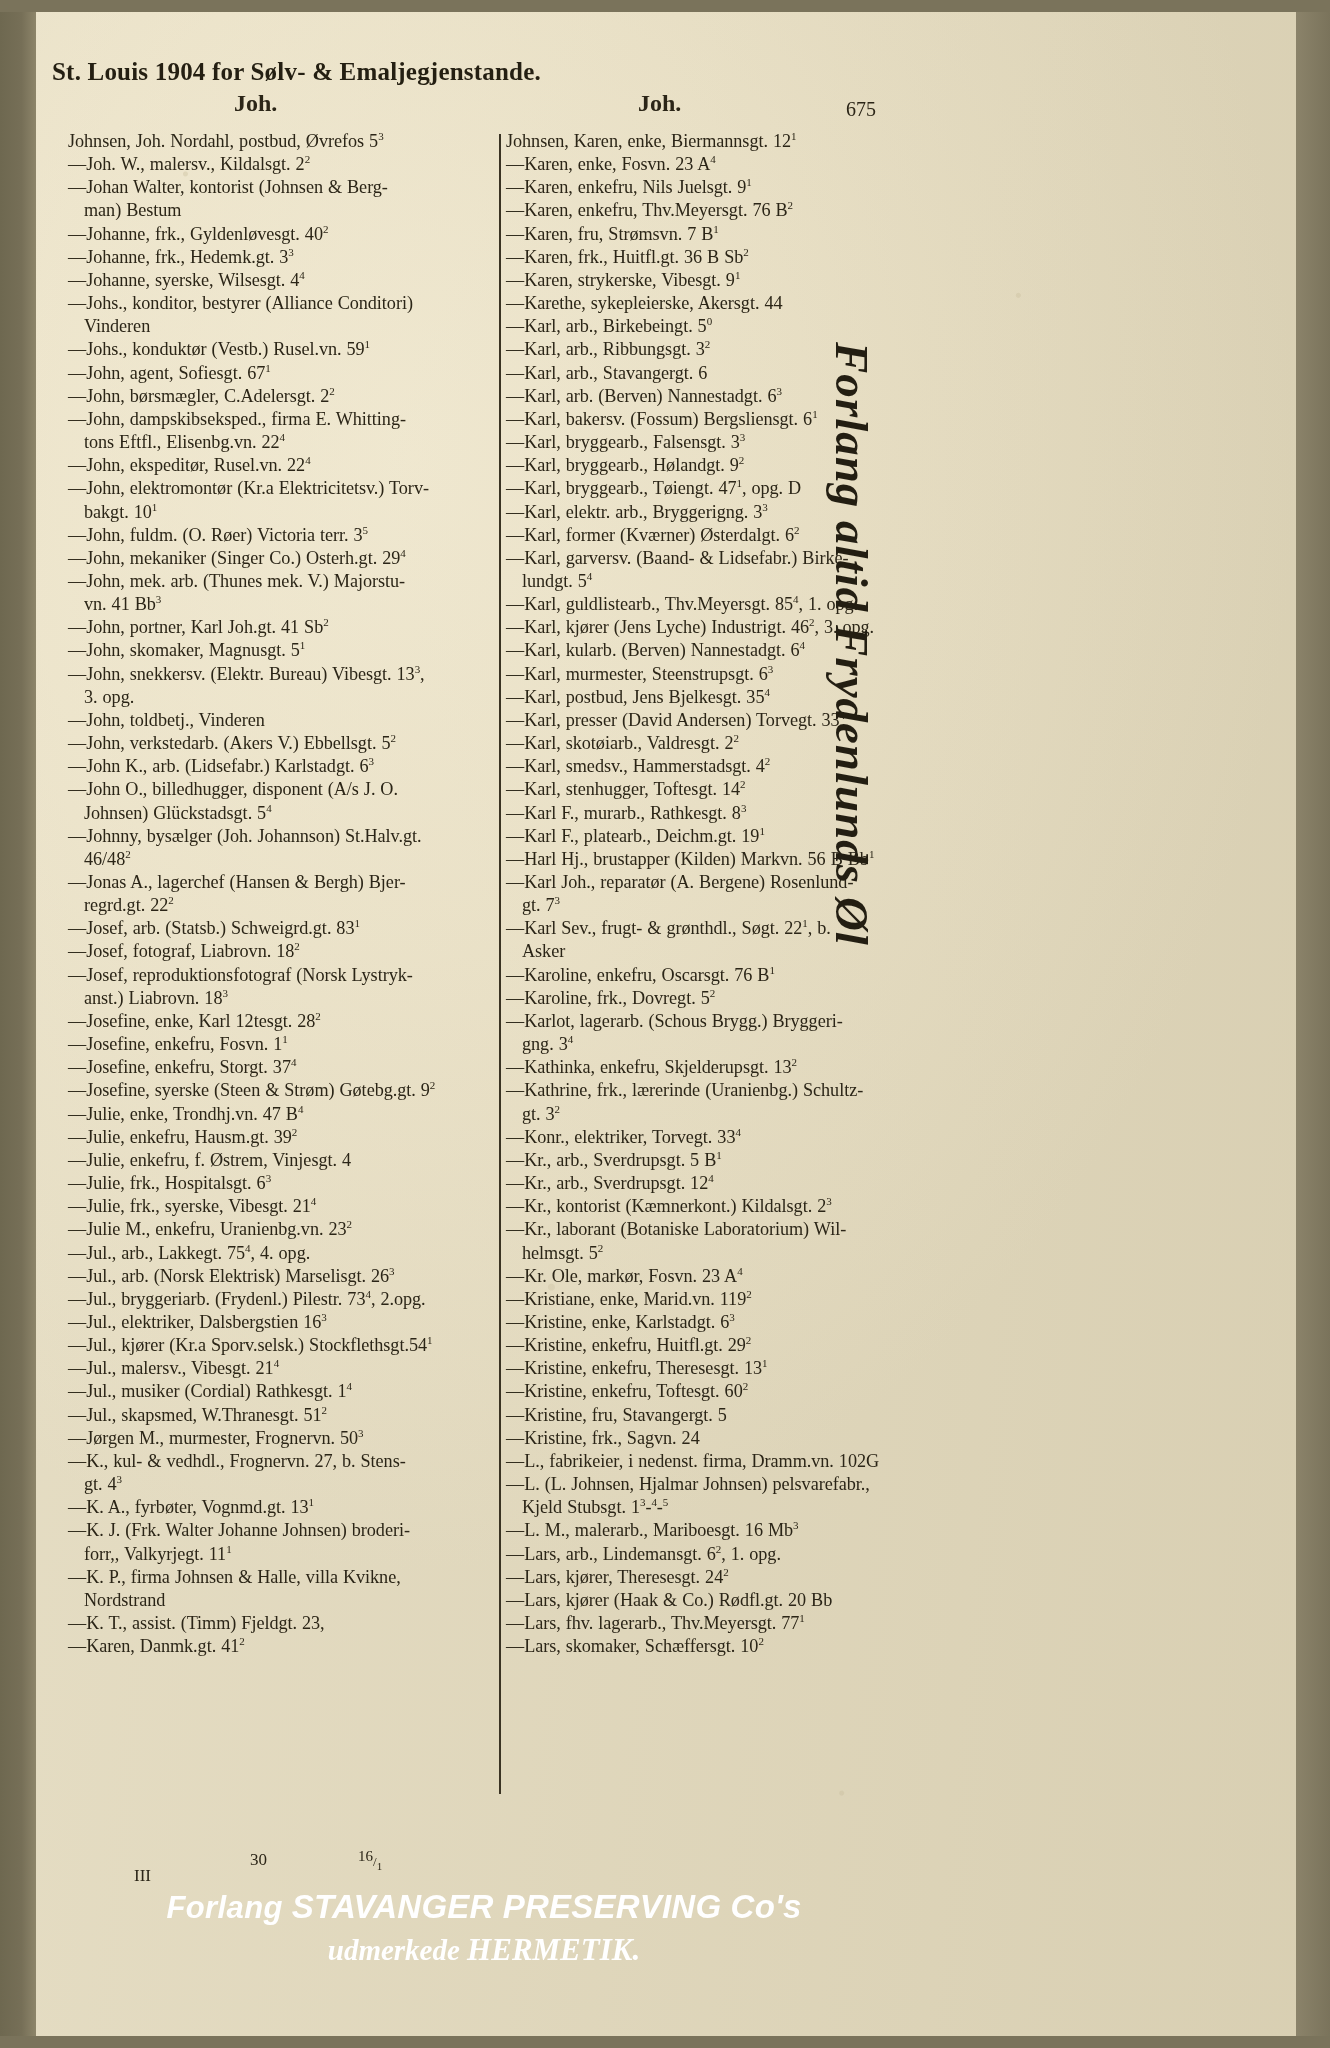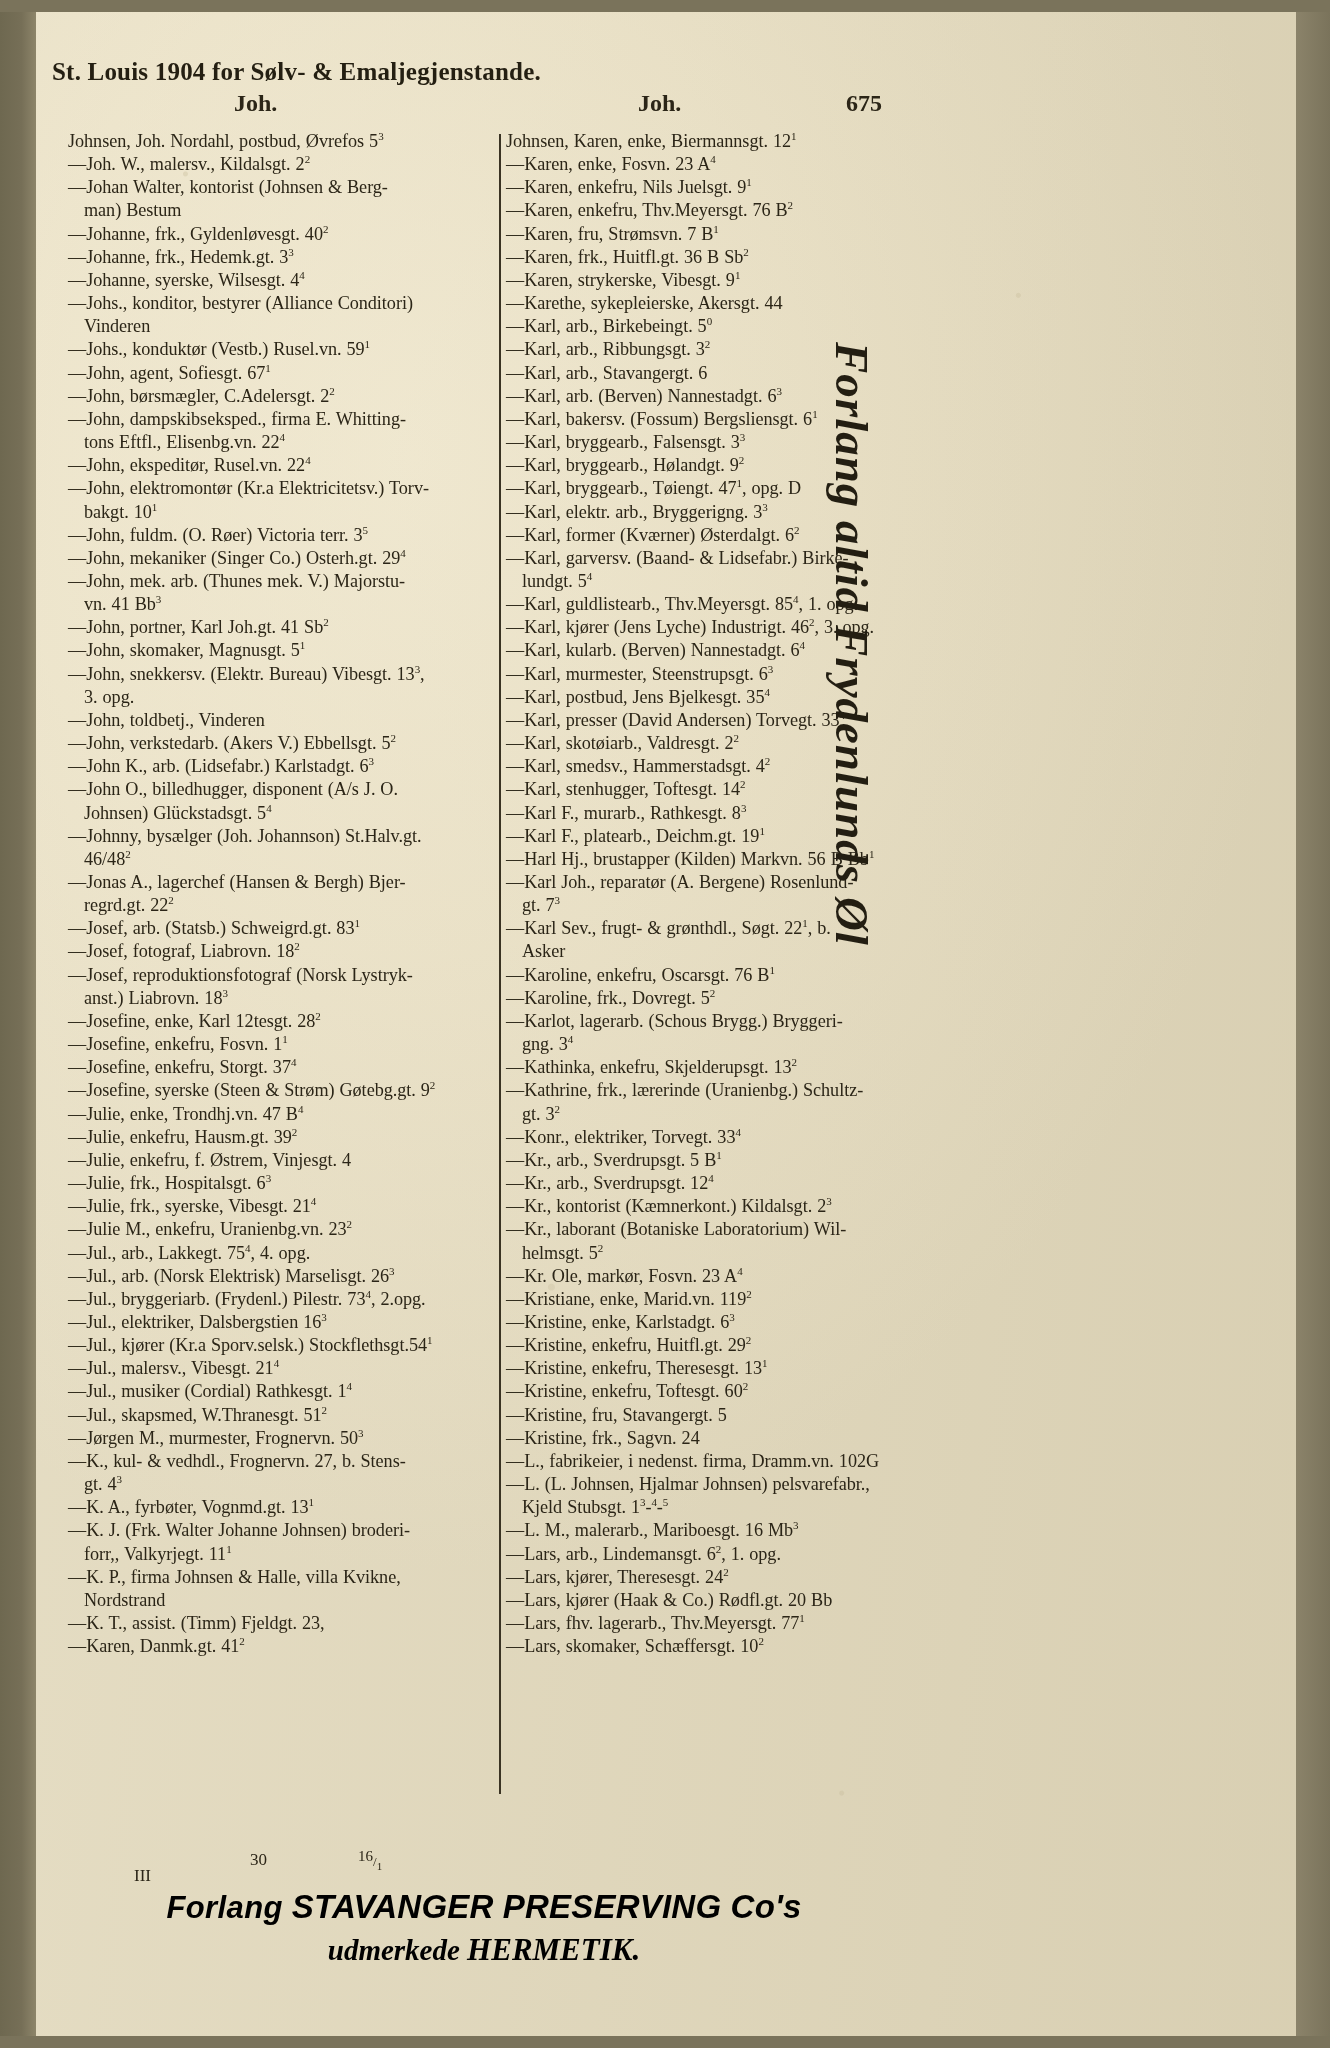--- a/index.html
+++ b/index.html
@@ -84,22 +84,22 @@
   }
   .folio-left {
     position: absolute; left: 200px; top: 0;
     font-weight: bold; font-size: 24px;
   }
   .folio-right {
     position: absolute; left: 604px; top: 0;
     font-weight: bold; font-size: 24px;
   }
   .page-number {
-    position: absolute; left: 812px; top: 0;
-    font-weight: bold; font-size: 24px;
+    position: absolute; left: 812px; top: 8px;
+    font-weight: normal; font-size: 20px;
   }
 
   
   .columns {
     position: absolute;
     left: 0; top: 118px;
     width: 900px;
   }
   .col {
     position: absolute;
@@ -138,21 +138,21 @@
   .sig-frac   { position: absolute; left: 290px; top: -2px; font-size: 13px; }
   .sig-frac .num { font-size: 15px; vertical-align: super; }
   .sig-frac .den { font-size: 11px; vertical-align: sub; }
 
   
   .advert {
     position: absolute;
     left: 0; top: 1876px;
     width: 900px;
     text-align: center;
-    color: #000000;
+    color: #ffffff;
   }
   .advert-line1 {
     font-family: "Liberation Sans", sans-serif;
     font-style: italic;
     font-weight: bold;
     font-size: 31px;
     letter-spacing: .4px;
   }
   .advert-line1 .big {
     font-size: 33px;

